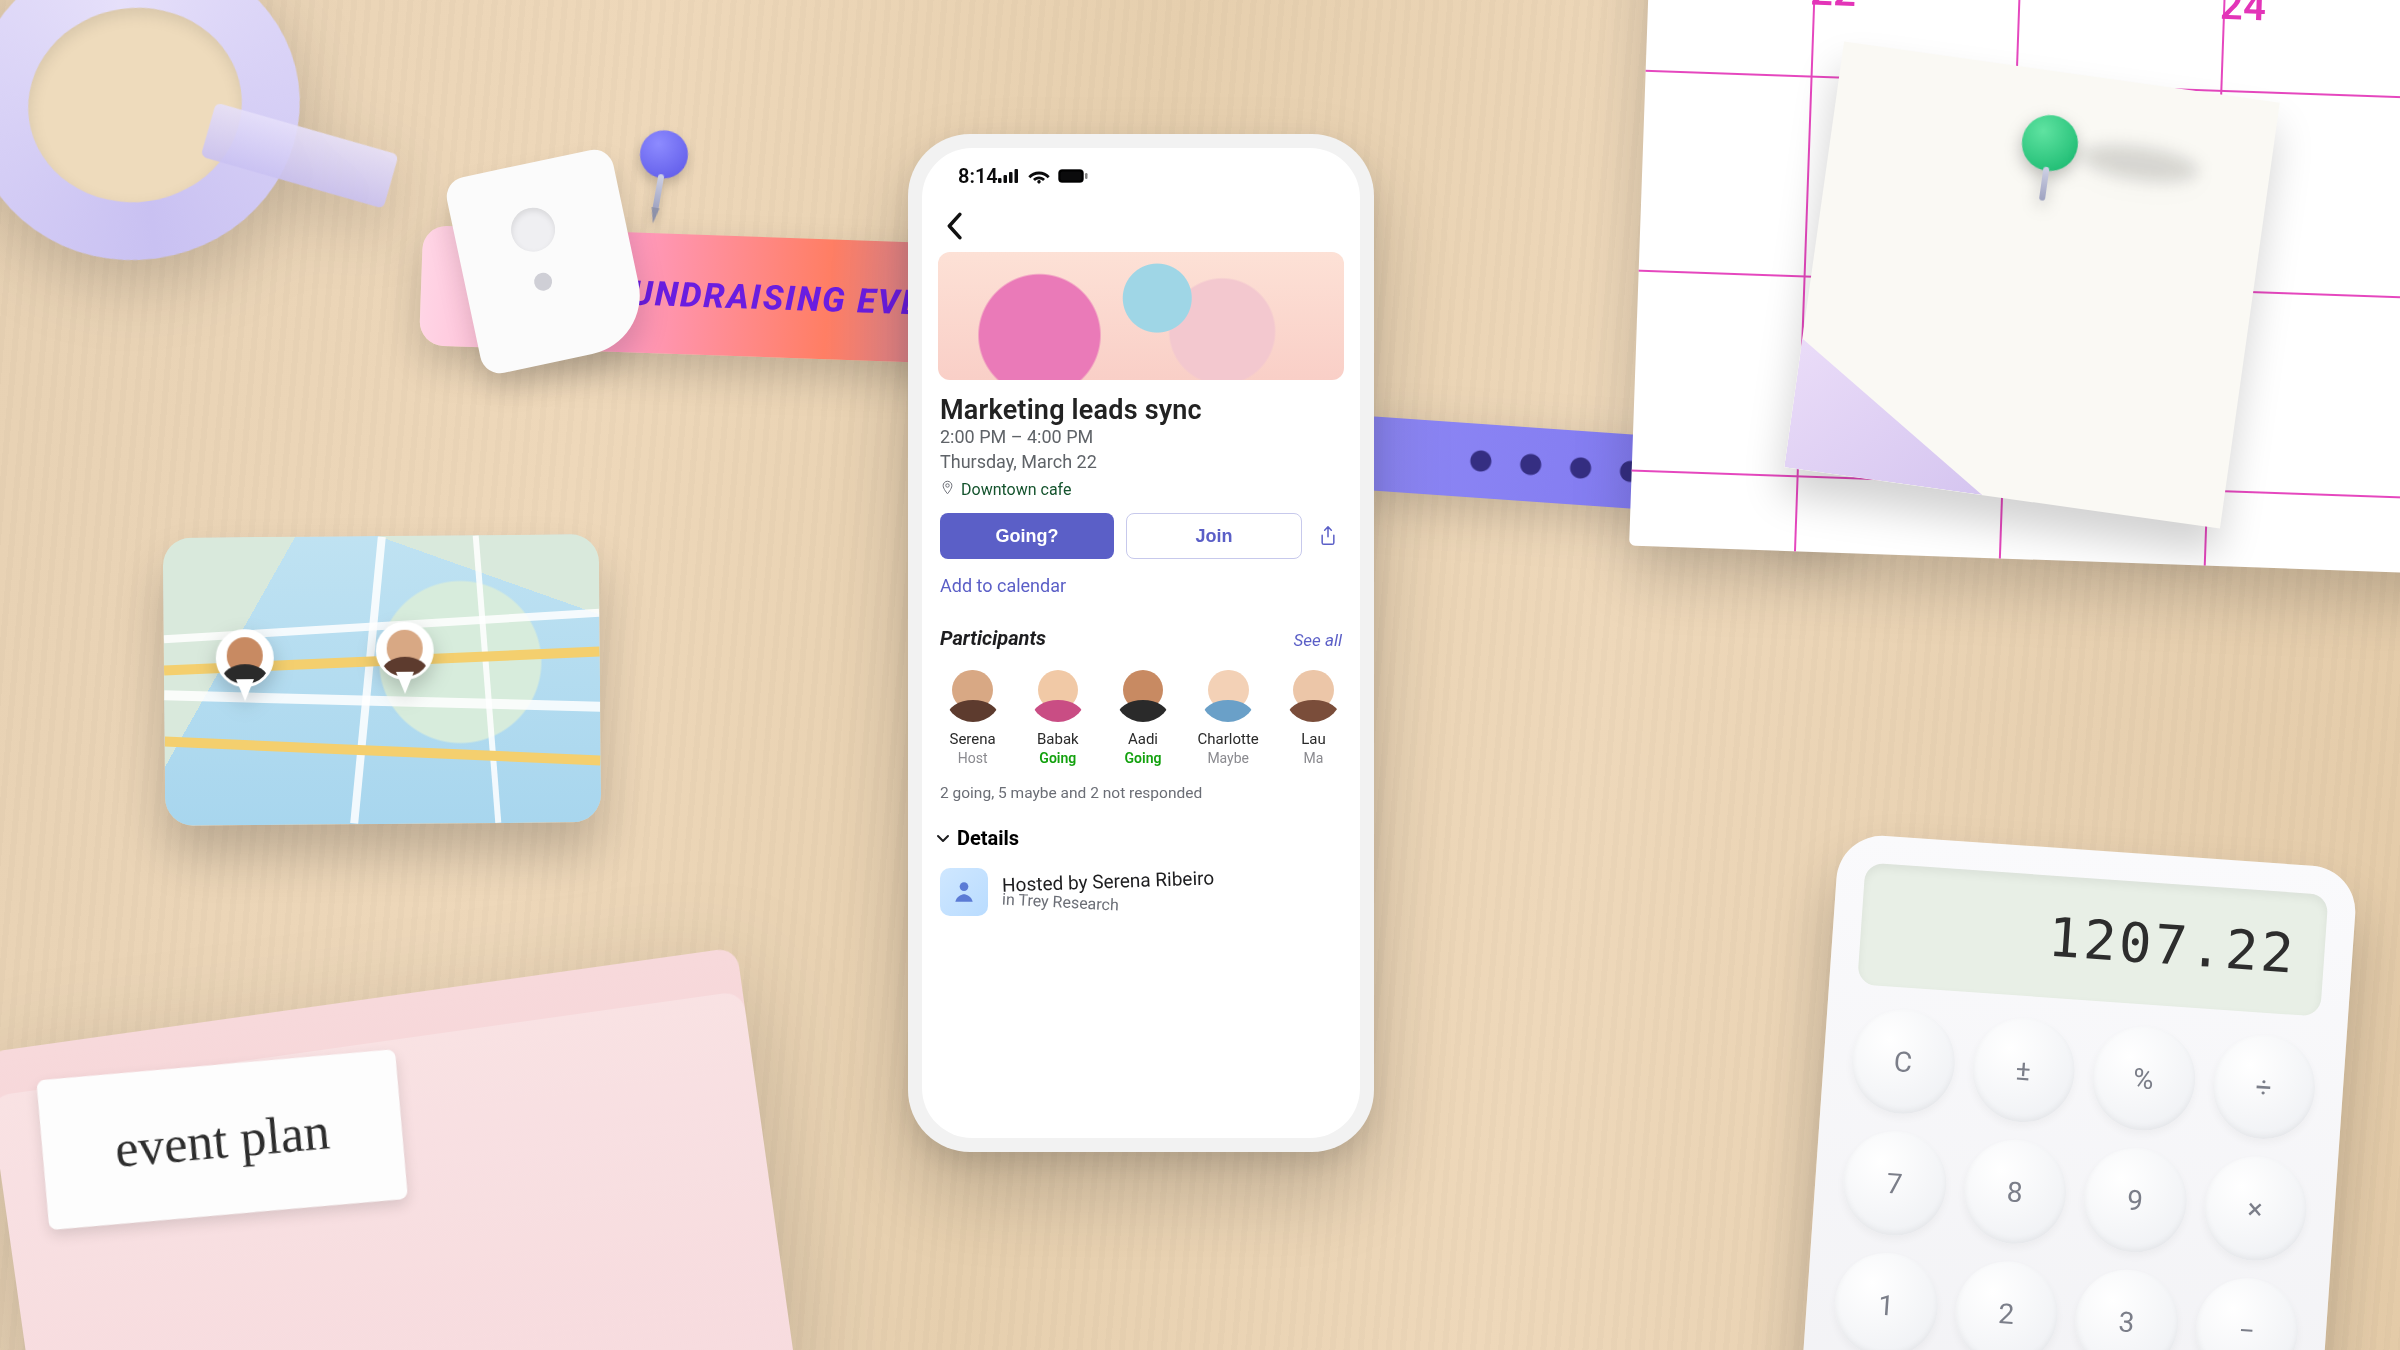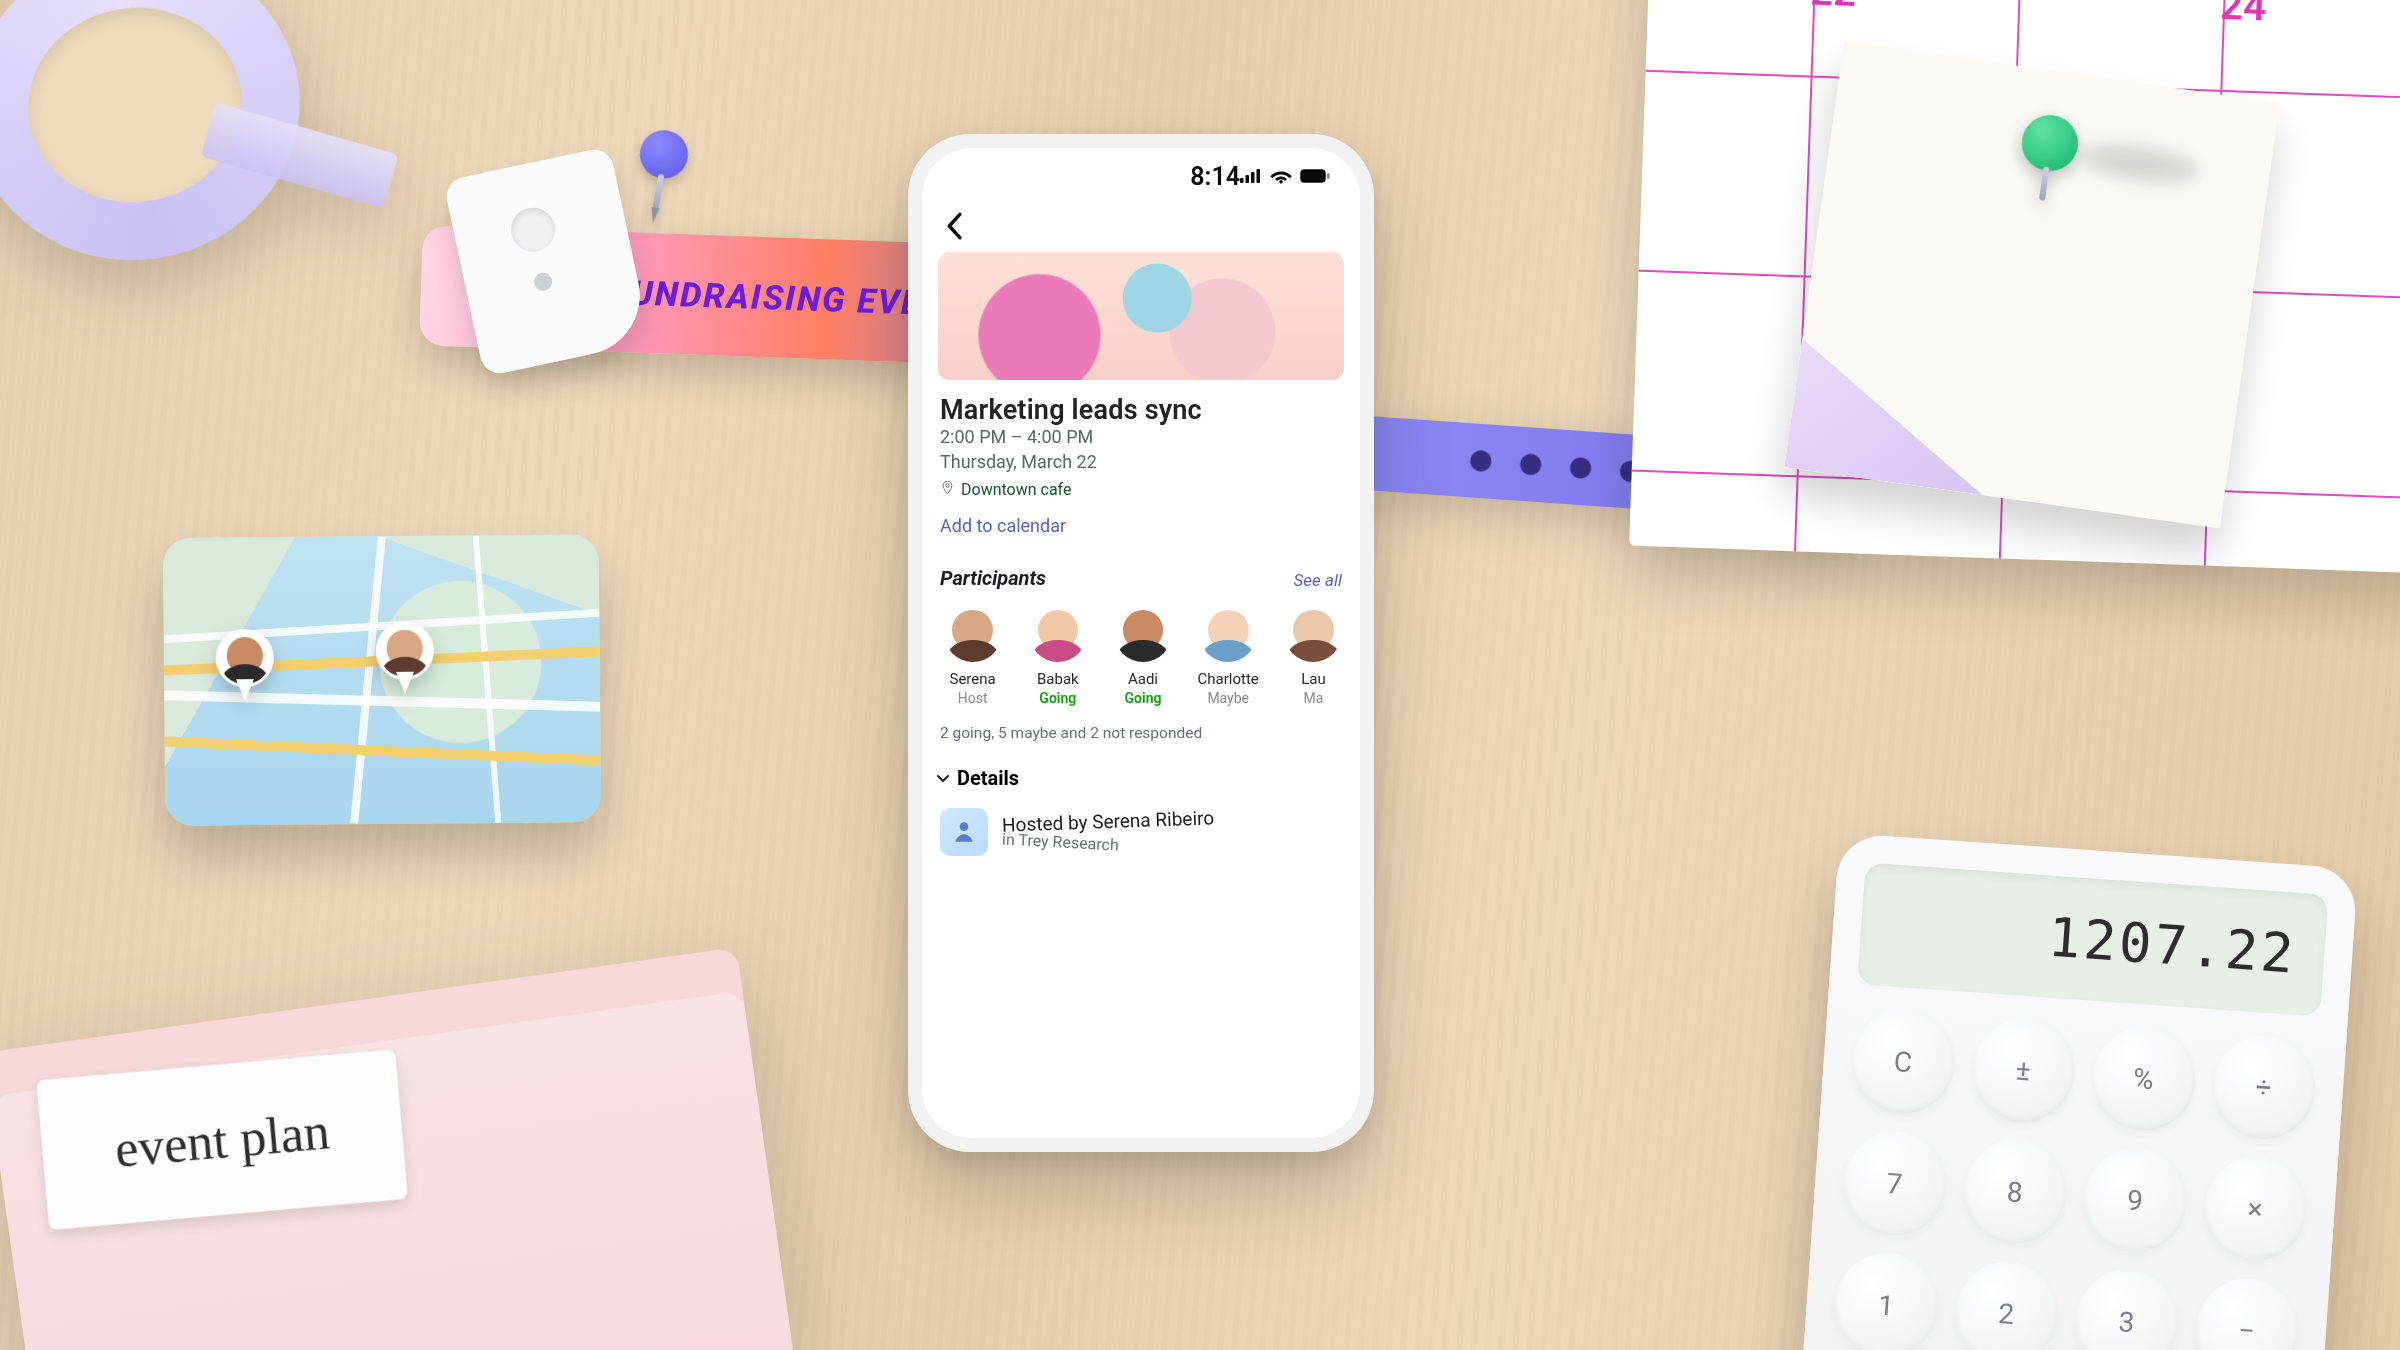--- a/index.html
+++ b/index.html
@@ -39,24 +39,24 @@
     height: 100%;
     border-radius: 50px;
     background: #ffffff;
     overflow: hidden;
     position: relative;
   }
   .status-bar {
     height: 56px;
     display: flex;
     align-items: center;
-    justify-content: flex-end;
+    justify-content: flex-start;
     padding: 0 30px 0 36px;
     font-weight: 600;
-    font-size: 25px;
+    font-size: 20px;
     color: #0b0b0c;
   }
   .status-right { display: flex; align-items: center; gap: 8px; }
   .cell-icon, .wifi-icon, .batt-icon { display: inline-flex; }
 
   .nav-row {
     height: 44px;
     display: flex;
     align-items: center;
     padding: 0 16px;
@@ -538,20 +538,29 @@
         <div class="loc-row">
           <span>
             <svg width="15" height="15" viewBox="0 0 24 24">
                 <path d="M12 2a7 7 0 0 0-7 7c0 5 7 13 7 13s7-8 7-13a7 7 0 0 0-7-7zm0 9.5A2.5 2.5 0 1 1 12 6a2.5 2.5 0 0 1 0 5.5z" fill="none" stroke="#6b6e76" stroke-width="1.6"></path>
               </svg>
           </span>
           <span>Downtown cafe</span>
         </div>
       </div>
 
+      <div class="cta-row">
+        <button class="btn-primary">Going?</button>
+        <button class="btn-secondary">Join</button>
+        <div class="share-btn">
+          <svg width="20" height="22" viewBox="0 0 24 26">
+              <path d="M12 2v12M12 2l-4 4M12 2l4 4M5 12v9a2 2 0 0 0 2 2h10a2 2 0 0 0 2-2v-9" fill="none" stroke="#5b5fc7" stroke-width="1.8" stroke-linecap="round" stroke-linejoin="round"></path>
+            </svg>
+        </div>
+      </div>
 
       <div class="link-row">
         <span class="text-link">Add to calendar</span>
       </div>
 
       <div class="row-head">
         <h3>Participants</h3>
         <span class="see-all">See all</span>
       </div>
 

